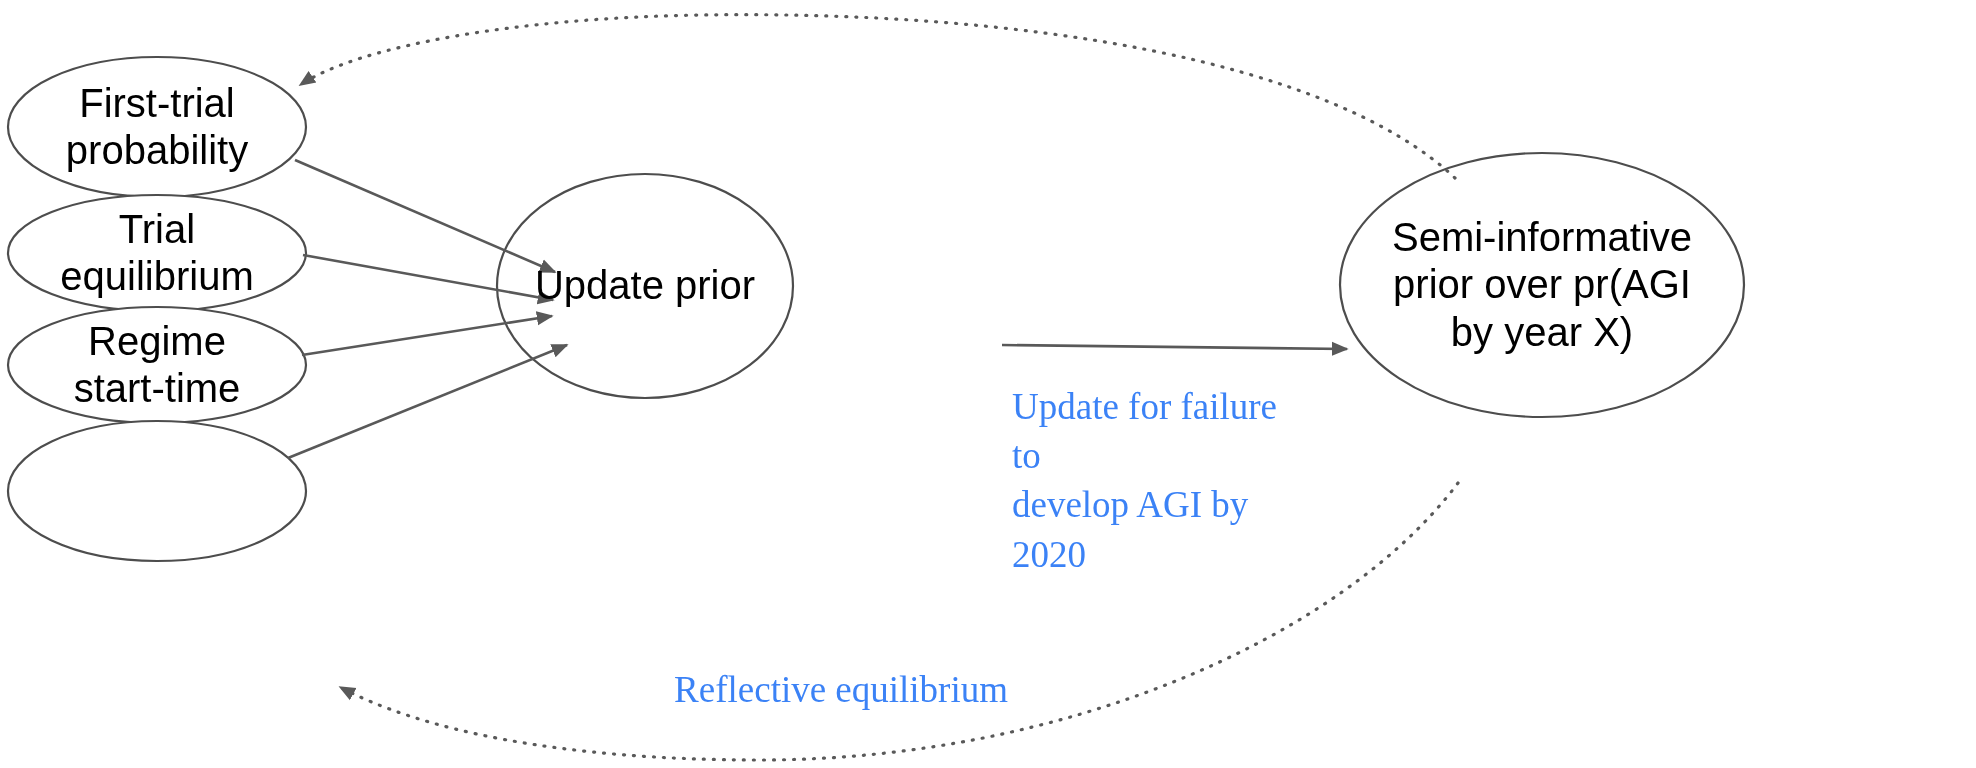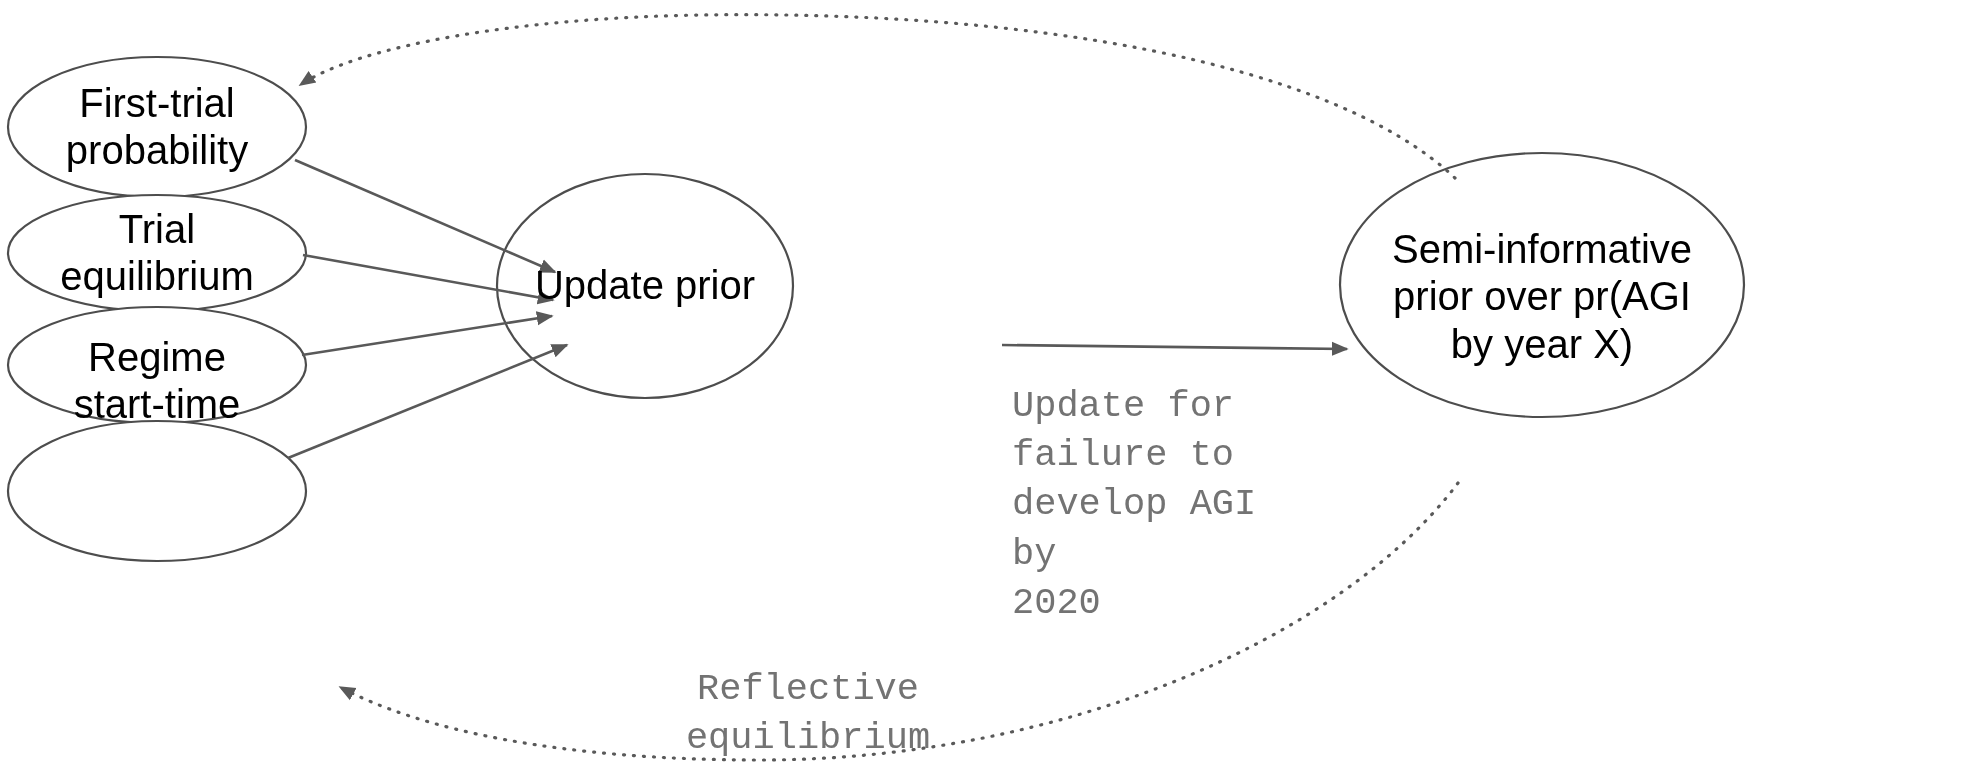--- a/index.html
+++ b/index.html
@@ -28,22 +28,22 @@
     text-align: center;
     color: #000000;
     font-family: "Liberation Sans", sans-serif;
     font-size: 40px;
     line-height: 1.18;
     white-space: pre-line;
     pointer-events: none;
   }
   .edge-label {
     position: absolute;
-    color: #737373;
-    font-family: Liberation Mono, monospace;
+    color: #3b82f6;
+    font-family: Liberation Serif, serif;
     font-size: 37px;
     line-height: 1.33;
     white-space: pre-line;
     pointer-events: none;
   }
   .node-label-center {
     display: flex;
     align-items: center;
     justify-content: center;
   }
@@ -90,29 +90,29 @@
       <path d="M 1458 483 C 1340 640 1060 760 760 760 C 560 760 420 730 340 687" fill="none" stroke="#595959" stroke-width="3.2" stroke-linecap="round" stroke-dasharray="1 9" marker-end="url(#arrow-dotted)"></path>
     </g>
   </svg>
 
   <div class="node-label node-label-center" style="left:8px; top:57px; width:298px; height:140px;">First-trial
 probability</div>
 
   <div class="node-label node-label-center" style="left:8px; top:195px; width:298px; height:116px;">Trial
 equilibrium</div>
 
-  <div class="node-label node-label-center" style="left:8px; top:307px; width:298px; height:116px;margin-top:16px;">Regime
+  <div class="node-label node-label-center" style="left:8px; top:307px; width:298px; height:116px;">Regime
 start-time</div>
 
 
   <div class="node-label node-label-center" style="left:497px; top:174px; width:296px; height:224px;">Update prior</div>
 
-  <div class="node-label node-label-center" style="left:1340px; top:165px; width:404px; height:264px;">Semi-informative
+  <div class="node-label node-label-center" style="left:1340px; top:153px; width:404px; height:264px;">Semi-informative
 prior over pr(AGI
 by year X)</div>
 
   <div class="edge-label" style="left:1012px; top:382px; width:300px; text-align:left;">Update for failure to
 develop AGI by
 2020</div>
 
-  <div class="edge-label" style="left:608px; top:665px; width:400px; text-align:center;">Reflective equilibrium</div>
+  <div class="edge-label" style="left:608px; top:665px; width:400px; text-align:right;">Reflective equilibrium</div>
 
 </div>
 
 </body></html>

